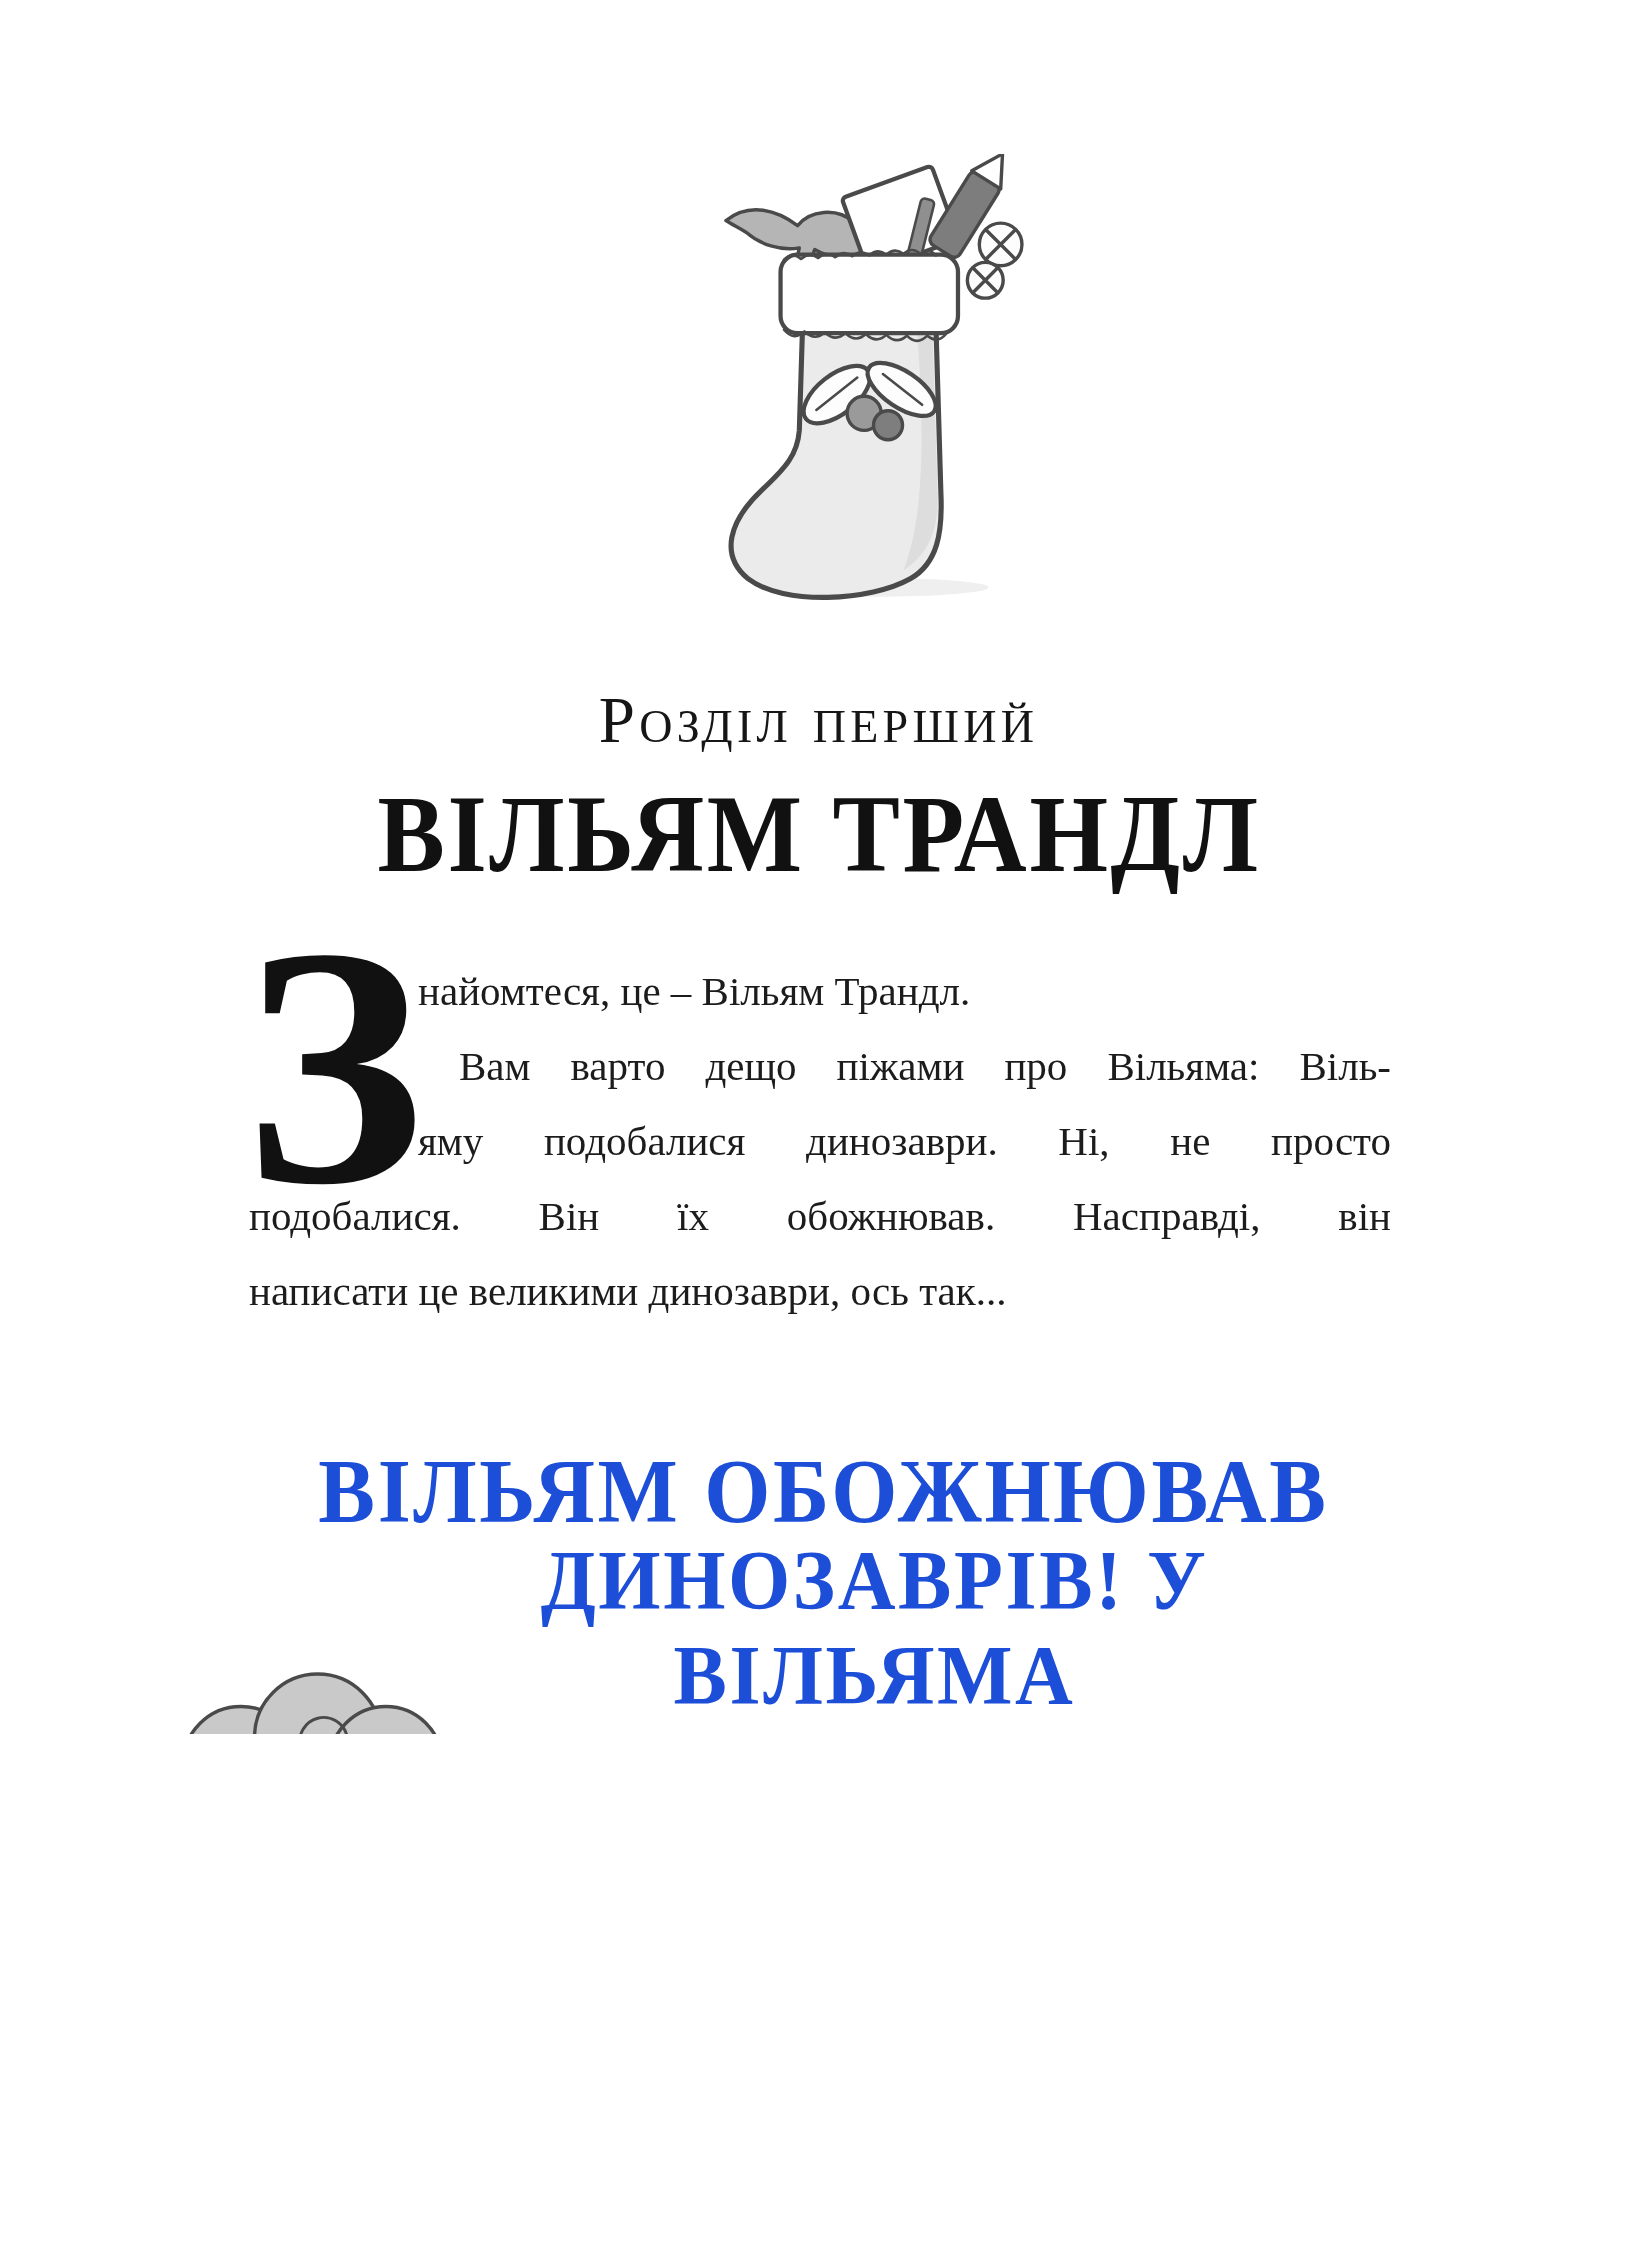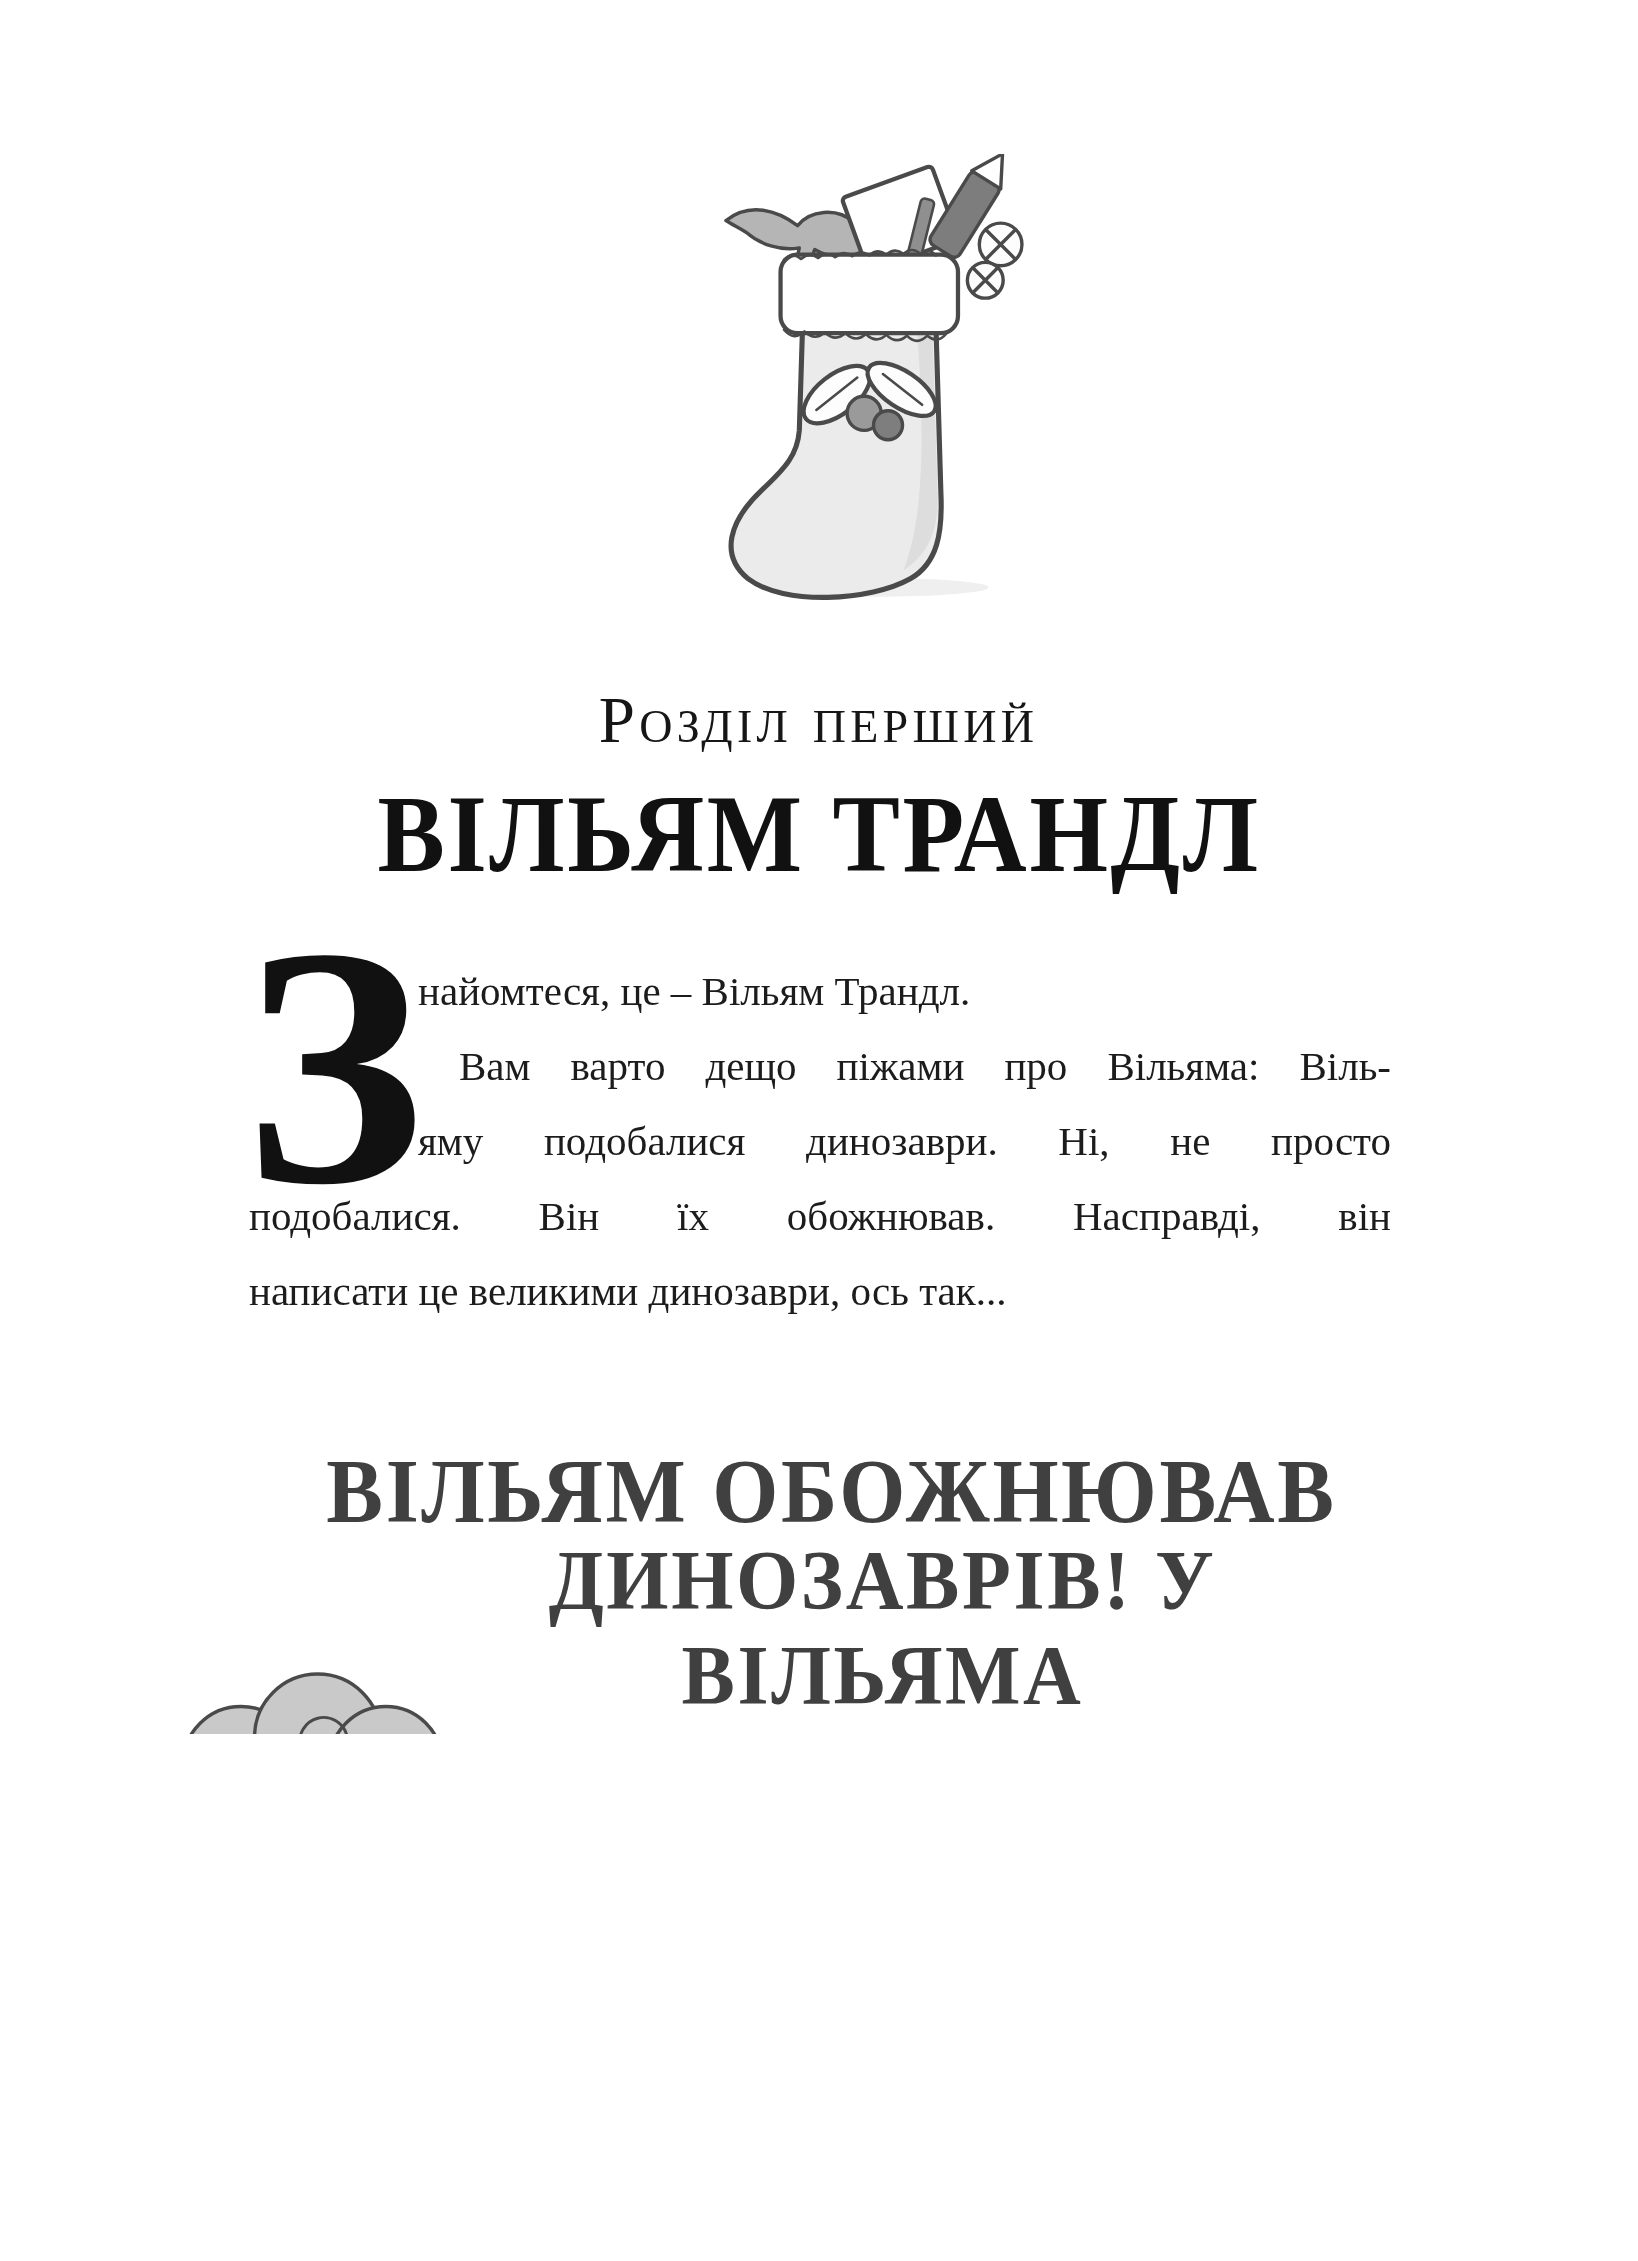--- a/index.html
+++ b/index.html
@@ -26,21 +26,21 @@
   
   .intro { position:absolute; left:249px; top:954px; width:1142px; font-size:41px; line-height:75px; }
   .dropcap {
     float:left; width:169px; height:225px; overflow:visible;
     font-weight:bold; font-size:341px; line-height:225px; text-indent:-5.1px; color:#111;
   }
   .l { white-space:nowrap; }
   .jst { white-space:normal; text-align:justify; text-align-last:justify; }
   .indent { text-indent:41px; }
   
-  .shout { position:absolute; left:260px; top:1445px; width:1143px; color:#404040; }
+  .shout { position:absolute; left:252px; top:1445px; width:1143px; color:#1d4ed8; }
   .shout-l1 {
     text-align:center; font-weight:bold; font-size:85px; line-height:89px;
     letter-spacing:2.6px; transform:scaleY(1.06); transform-origin:top center;
   }
   .shout-l2 {
     text-align:center; font-weight:bold; font-size:80px; line-height:89px;
     letter-spacing:2.6px; margin-left:102px; transform:scaleY(1.06); transform-origin:top center;
   }
   .shout-l3 { display:flex; align-items:baseline; gap:25.6px; margin-left:300px; margin-top:7px; }
   .shout-big { font-weight:bold; font-size:82px; letter-spacing:3.4px; }

